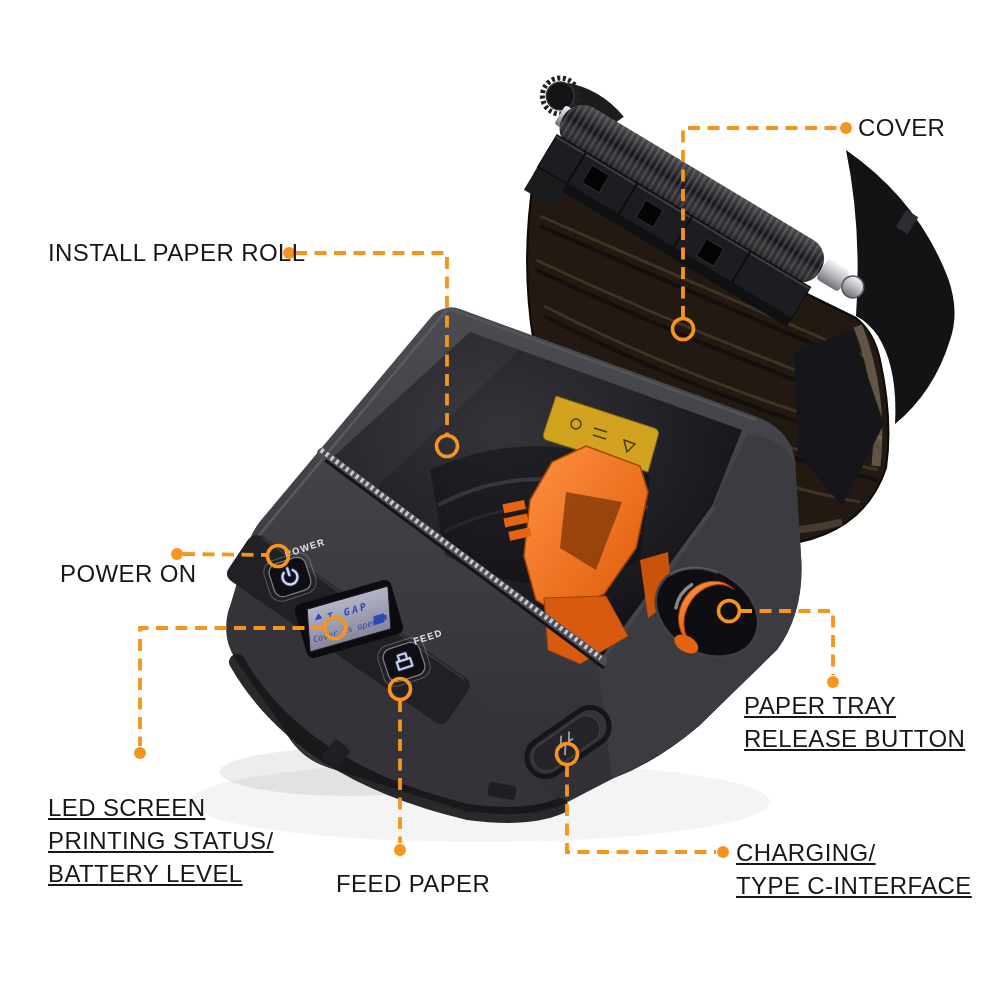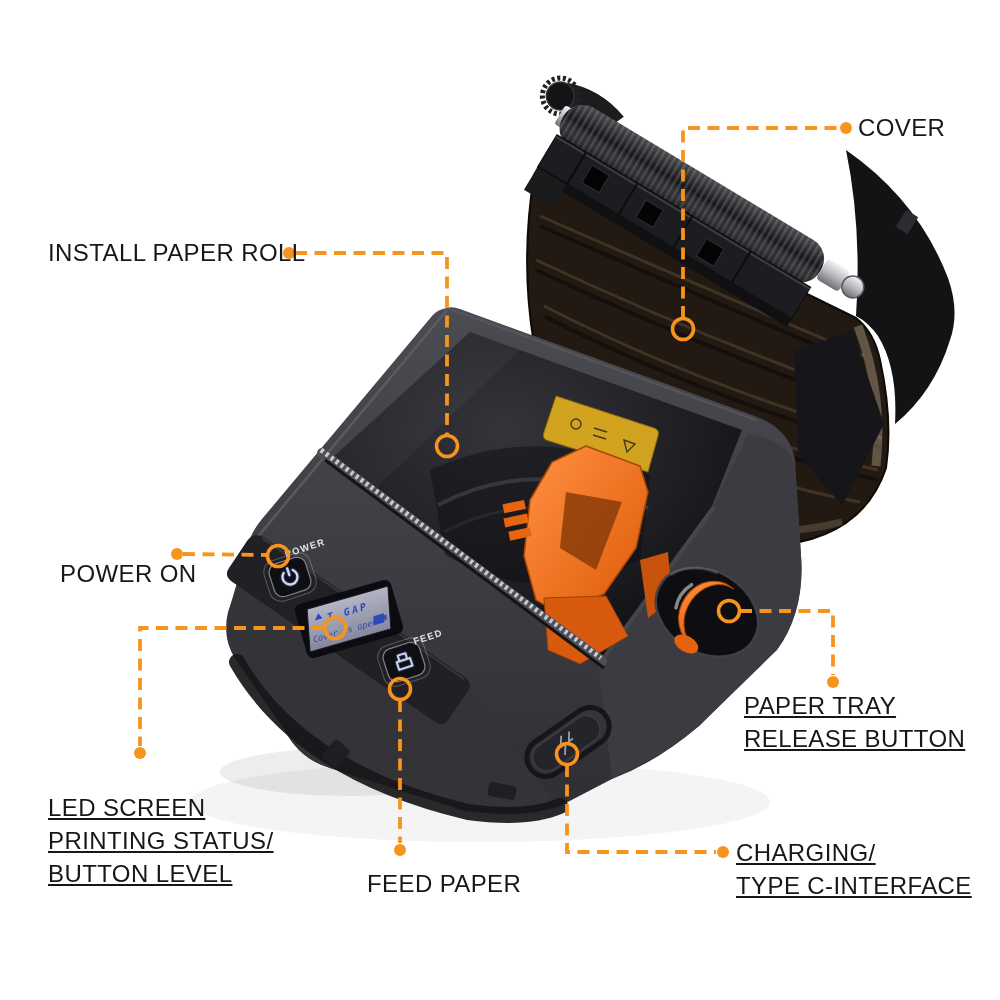--- a/index.html
+++ b/index.html
@@ -255,24 +255,24 @@
 
 <div class="label" style="left:858px;top:114px;text-align:center;">COVER</div>
 
 <div class="label" style="left:48px;top:239px;">INSTALL PAPER ROLL</div>
 
 <div class="label" style="left:60px;top:540px;margin-top:20px;">POWER ON</div>
 
 <div class="label multi" style="left:48px;top:769px;margin-top:22px;">
   <span class="ln">LED SCREEN</span>
   <span class="ln">PRINTING STATUS/</span>
-  <span class="ln">BUTTON LEVEL</span>
-</div>
-
-<div class="label" style="left:336px;top:870px;margin-left:31px;">FEED PAPER</div>
+  <span class="ln">BATTERY LEVEL</span>
+</div>
+
+<div class="label" style="left:336px;top:870px;">FEED PAPER</div>
 
 <div class="label multi" style="left:744px;top:689px;">
   <span class="ln">PAPER TRAY</span>
   <span class="ln">RELEASE BUTTON</span>
 </div>
 
 <div class="label multi" style="left:736px;top:836px;">
   <span class="ln">CHARGING/</span>
   <span class="ln">TYPE C-INTERFACE</span>
 </div>

